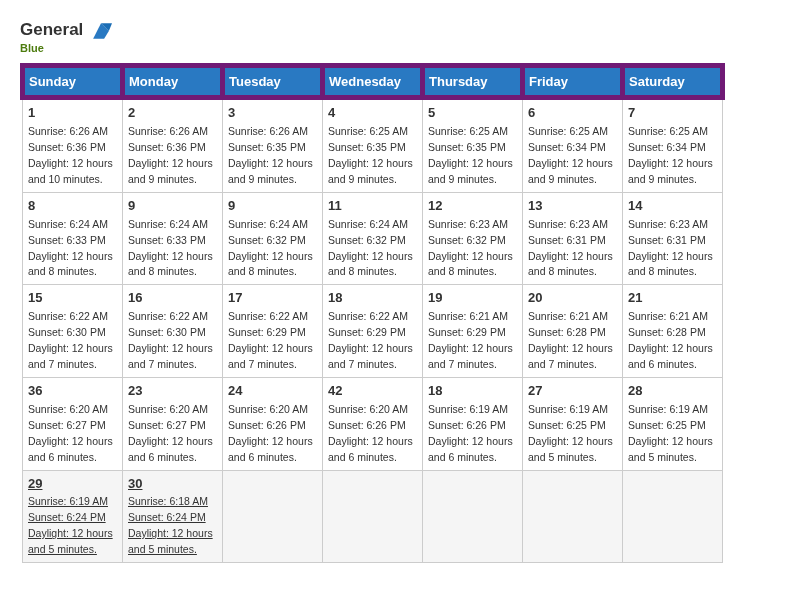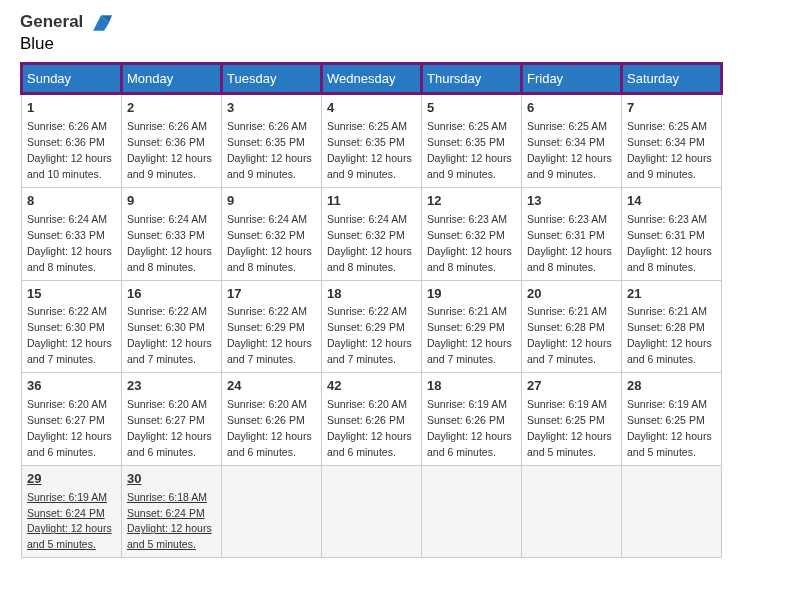--- a/index.html
+++ b/index.html
@@ -7,21 +7,21 @@
       font-family: Arial, sans-serif;
       background: #fff;
       width: 792px;
       height: 612px;
       overflow: hidden;
     }
     .page {
       width: 688px;
       min-height: 612px;
       background: #fff;
-      padding: 12px 20px 10px 20px;
+      padding: 20px 20px 10px 20px;
     }
     .header-row {
       display: flex;
       align-items: flex-start;
       justify-content: space-between;
       margin-bottom: 8px;
     }
     .logo {
       display: flex;
       align-items: center;
@@ -48,24 +48,24 @@
     }
     .calendar-table {
       width: 100%;
       border-collapse: collapse;
       font-size: 11px;
     }
     .calendar-table thead tr th {
       background: #2979c2;
       color: #fff;
       font-size: 13px;
-      font-weight: normal;
+      font-weight: bold;
       padding: 6px 4px;
       text-align: left;
-      border: 3px solid #701a75;
+      border: 5px solid #701a75;
     }
     .calendar-table tbody tr td {
       border: 1px solid #ccc;
       vertical-align: top;
       padding: 4px 5px;
       min-width: 100px;
       height: 80px;
       background: #fff;
       color: #333;
       line-height: 1.45;
@@ -95,21 +95,21 @@
   <div class="header-row">
     <div class="logo">
       <div>
         <div style="font-size:17px;font-weight:bold;color:#333;line-height:1.2;">
           <span style="color:#333;">General</span>
           <svg class="logo-icon" viewBox="0 0 28 28" style="display:inline-block;vertical-align:middle;width:22px;height:22px;">
             <polygon points="4,24 14,4 24,14 18,24" fill="#2979c2"></polygon>
             <polygon points="14,4 24,14 28,4" fill="#1a6db5"></polygon>
           </svg>
         </div>
-        <div style="font-size:17px;font-weight:normal;color:#000000;line-height:1.2;">Blue</div>
+        <div style="font-size:11px;font-weight:bold;color:#4d7c0f;line-height:1.2;">Blue</div>
       </div>
     </div>
     <div class="title-block">
       <div class="month-title"></div>
       <div class="location-title"></div>
     </div>
   </div>
 
   <table class="calendar-table">
     <thead>

